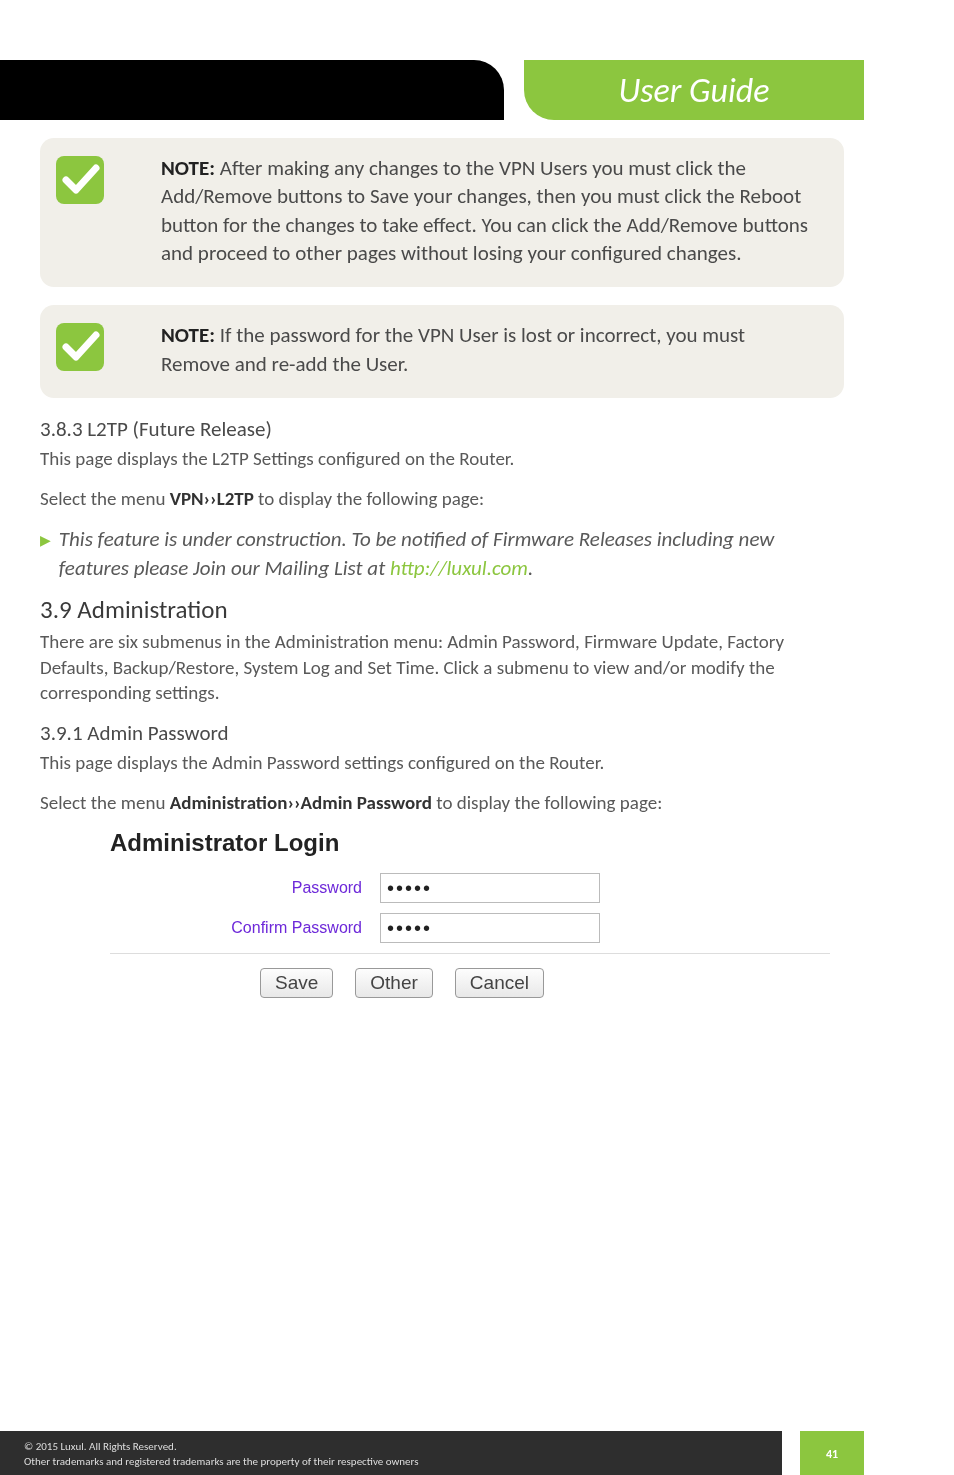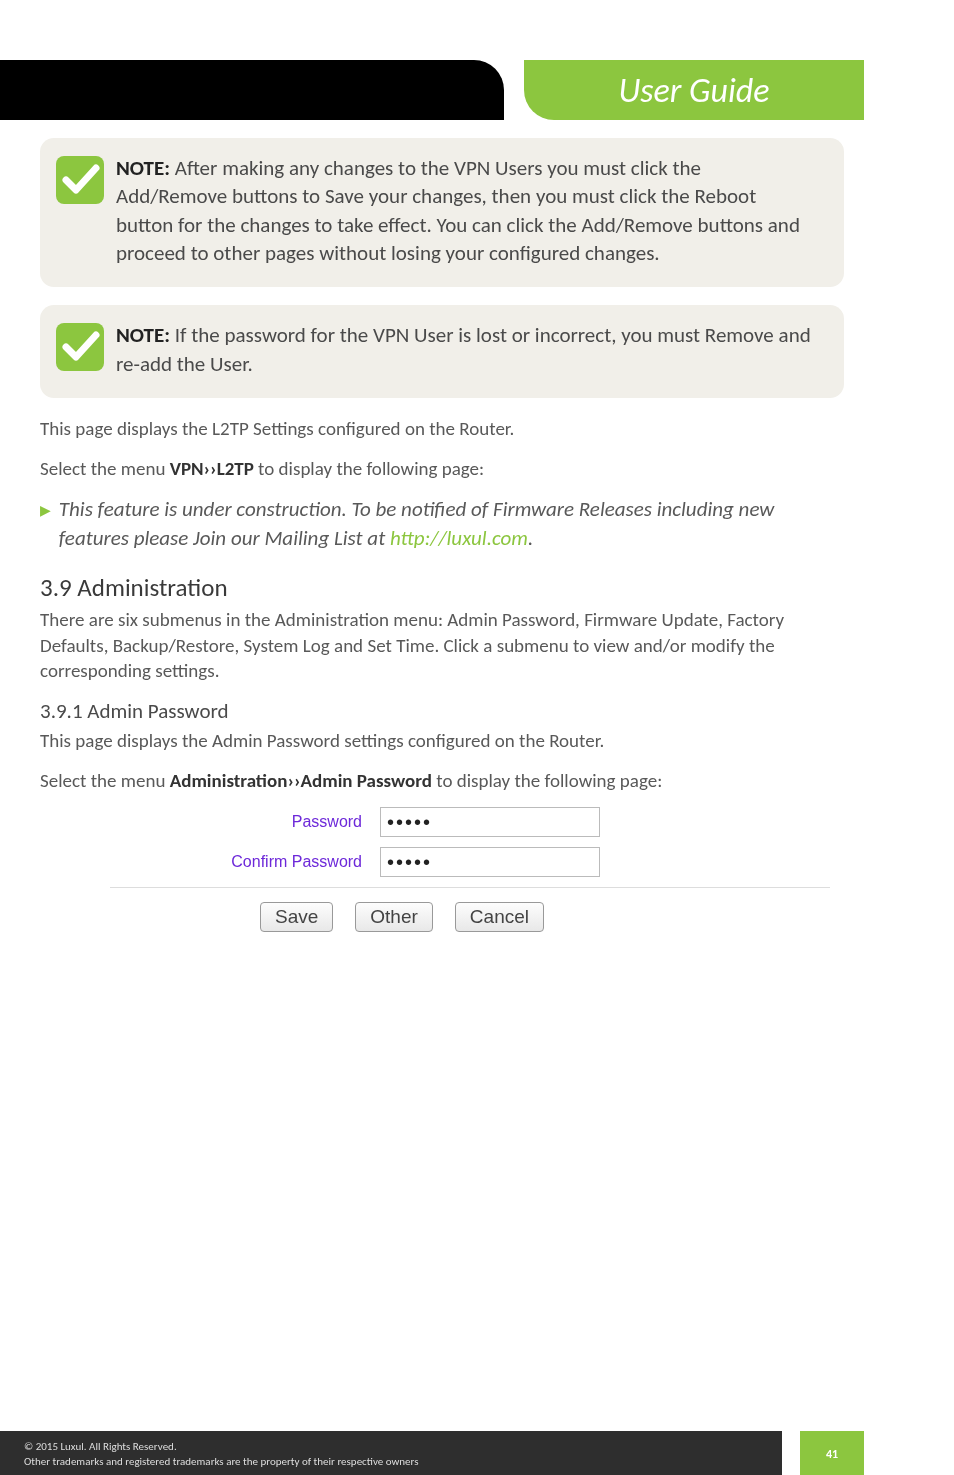--- a/index.html
+++ b/index.html
@@ -54,20 +54,21 @@
   .content {
     padding: 18px 110px 0 40px;
   }
   .note-box {
     background: #f1efe9;
     border-radius: 14px;
     padding: 16px 28px 20px 16px;
     margin-bottom: 18px;
     display: flex;
     align-items: flex-start;
+    gap: 45px;
   }
   .check-icon {
     width: 48px;
     height: 48px;
     flex-shrink: 0;
     margin-right: 12px;
     margin-top: 2px;
   }
   .check-icon svg { width: 48px; height: 48px; }
   .note-text {
@@ -108,21 +109,21 @@
     line-height: 1.35;
     color: #595959;
     font-weight: 300;
     font-style: italic;
   }
   .bullet-text a { color: #8cc63f; text-decoration: none; }
   .h2 {
     font-size: 25px;
     font-weight: 500;
     color: #3a3a3a;
-    margin-top: 20px;
+    margin-top: 12px;
     margin-bottom: 4px;
   }
   
   .admin-shot {
     margin: 12px 0 0 70px;
     width: 720px;
     font-family: Arial, sans-serif;
   }
   .admin-title {
     font-size: 24px;
@@ -243,20 +244,21 @@
             <rect x="0" y="0" width="48" height="48" rx="8" fill="#8cc63f"></rect>
             <path d="M10 24 L20 34 L40 12" stroke="#fff" stroke-width="7" fill="none" stroke-linecap="round" stroke-linejoin="round"></path>
           </svg>
       </div>
       <div class="note-text">
         <b>NOTE:</b>
         <span>If the password for the VPN User is lost or incorrect, you must Remove and re-add the User.</span>
       </div>
     </div>
 
+    <div class="h3">3.8.3 L2TP (Future Release)</div>
     <p class="body-p">This page displays the L2TP Settings configured on the Router.</p>
     <p class="body-p">
       <span>Select the menu </span><b>VPN››L2TP</b><span> to display the following page:</span>
     </p>
     <div class="bullet-row">
       <div class="bullet-arrow">▶</div>
       <div class="bullet-text">
         <span>This feature is under construction. To be notified of Firmware Releases including new features please Join our Mailing List at </span><a href="#">http://luxul.com</a><span>.</span>
       </div>
     </div>
@@ -264,20 +266,21 @@
     <div class="h2">3.9 Administration</div>
     <p class="body-p">There are six submenus in the Administration menu: Admin Password, Firmware Update, Factory Defaults, Backup/Restore, System Log and Set Time. Click a submenu to view and/or modify the corresponding settings.</p>
 
     <div class="h3">3.9.1 Admin Password</div>
     <p class="body-p">This page displays the Admin Password settings configured on the Router.</p>
     <p class="body-p">
       <span>Select the menu </span><b>Administration››Admin Password</b><span> to display the following page:</span>
     </p>
 
     <div class="admin-shot">
+      <div class="admin-title">Administrator Login</div>
       <div class="form-row">
         <div class="form-label">Password</div>
         <input class="form-input" type="text" value="•••••" style="">
       </div>
       <div class="form-row">
         <div class="form-label">Confirm Password</div>
         <input class="form-input" type="text" value="•••••" style="">
       </div>
       <hr class="admin-divider">
       <div class="btn-row">

